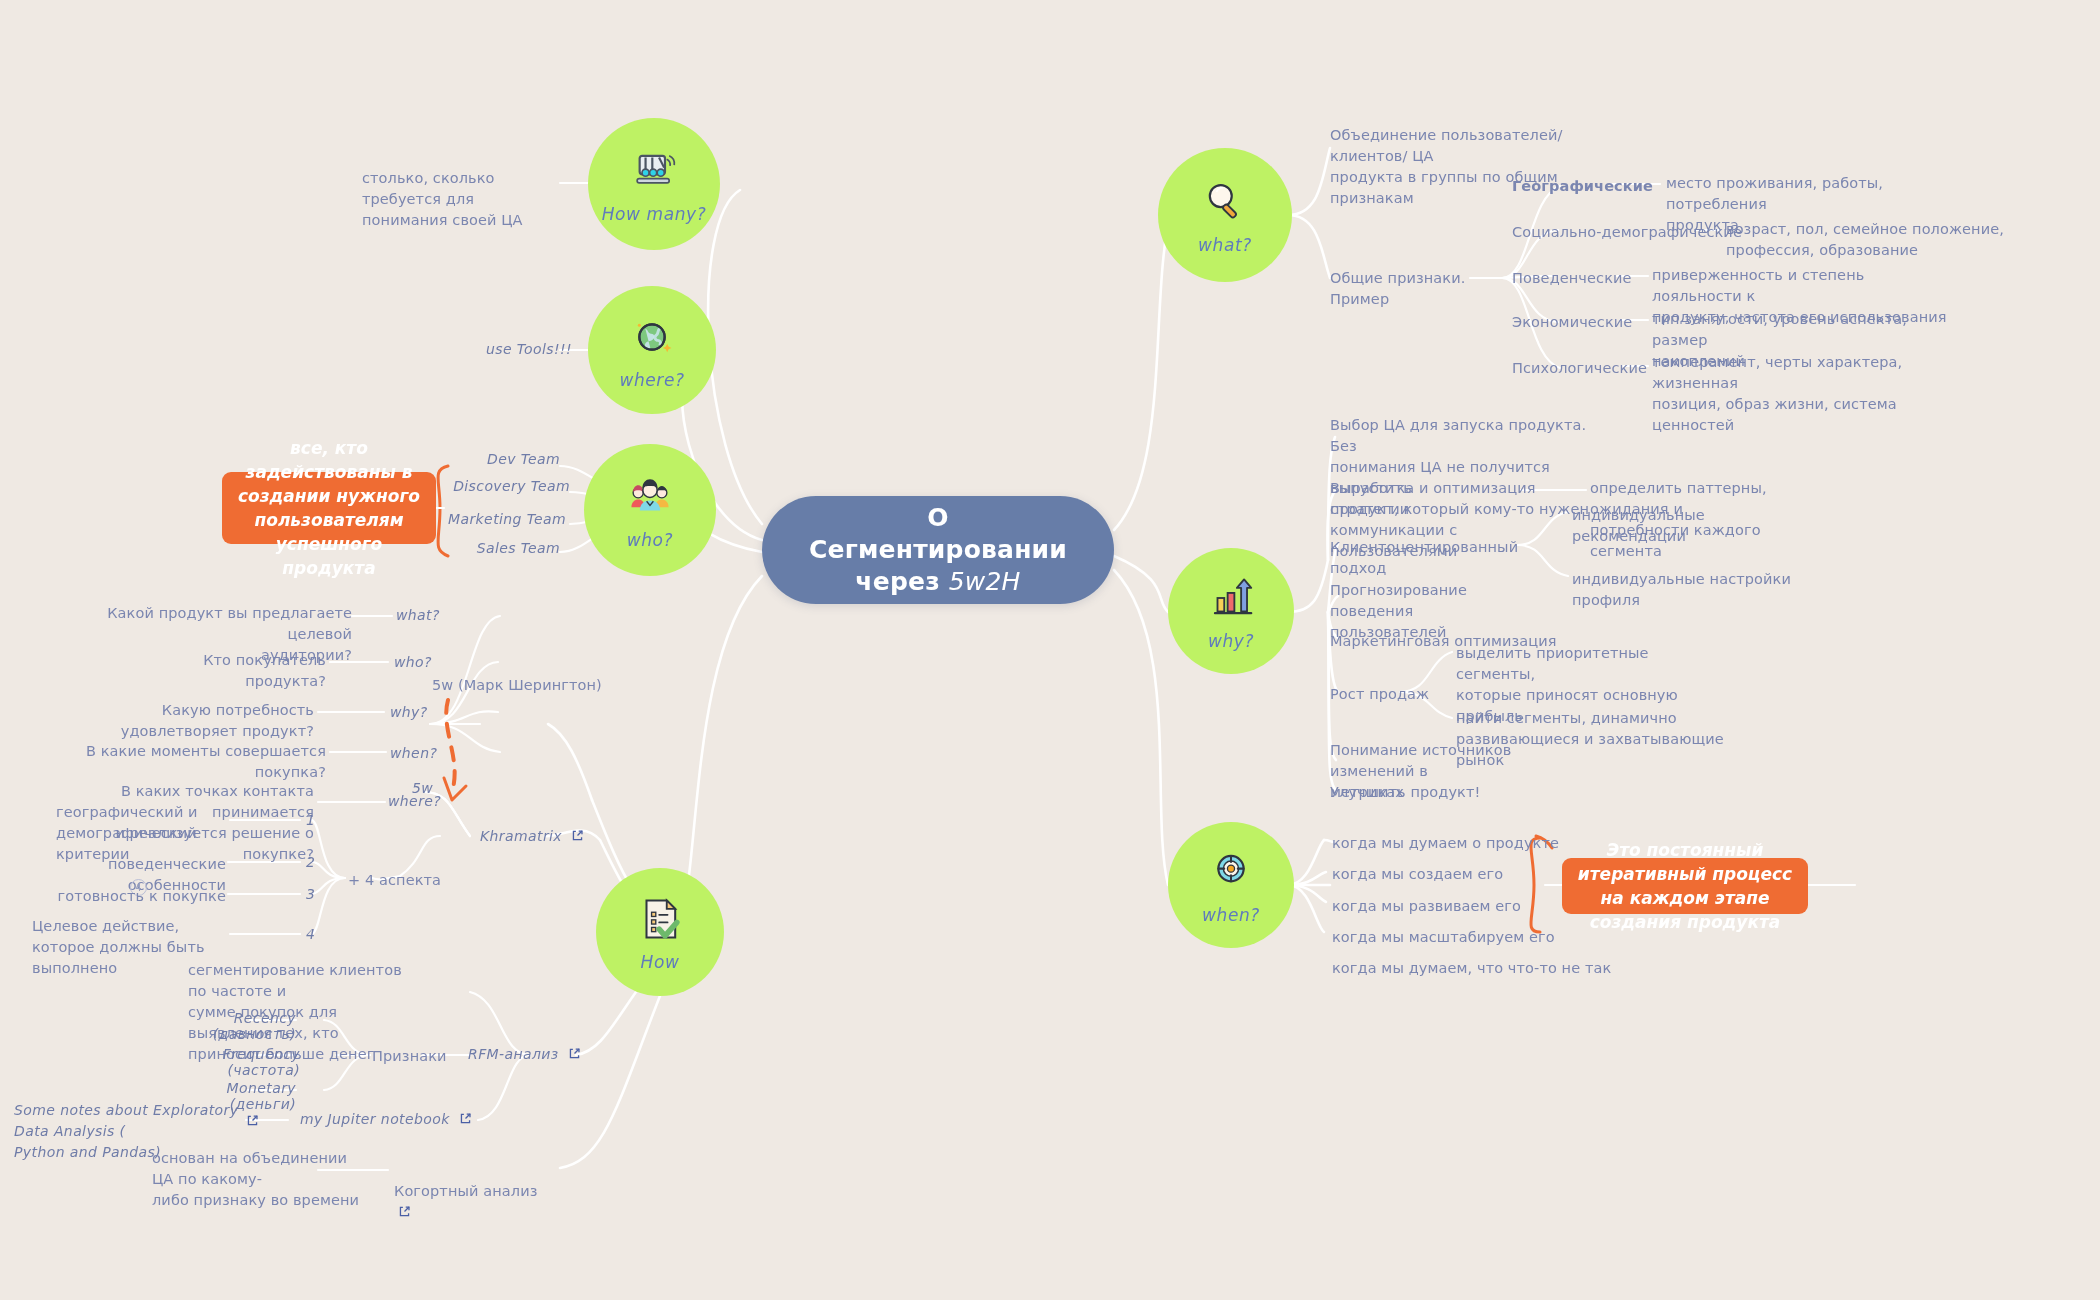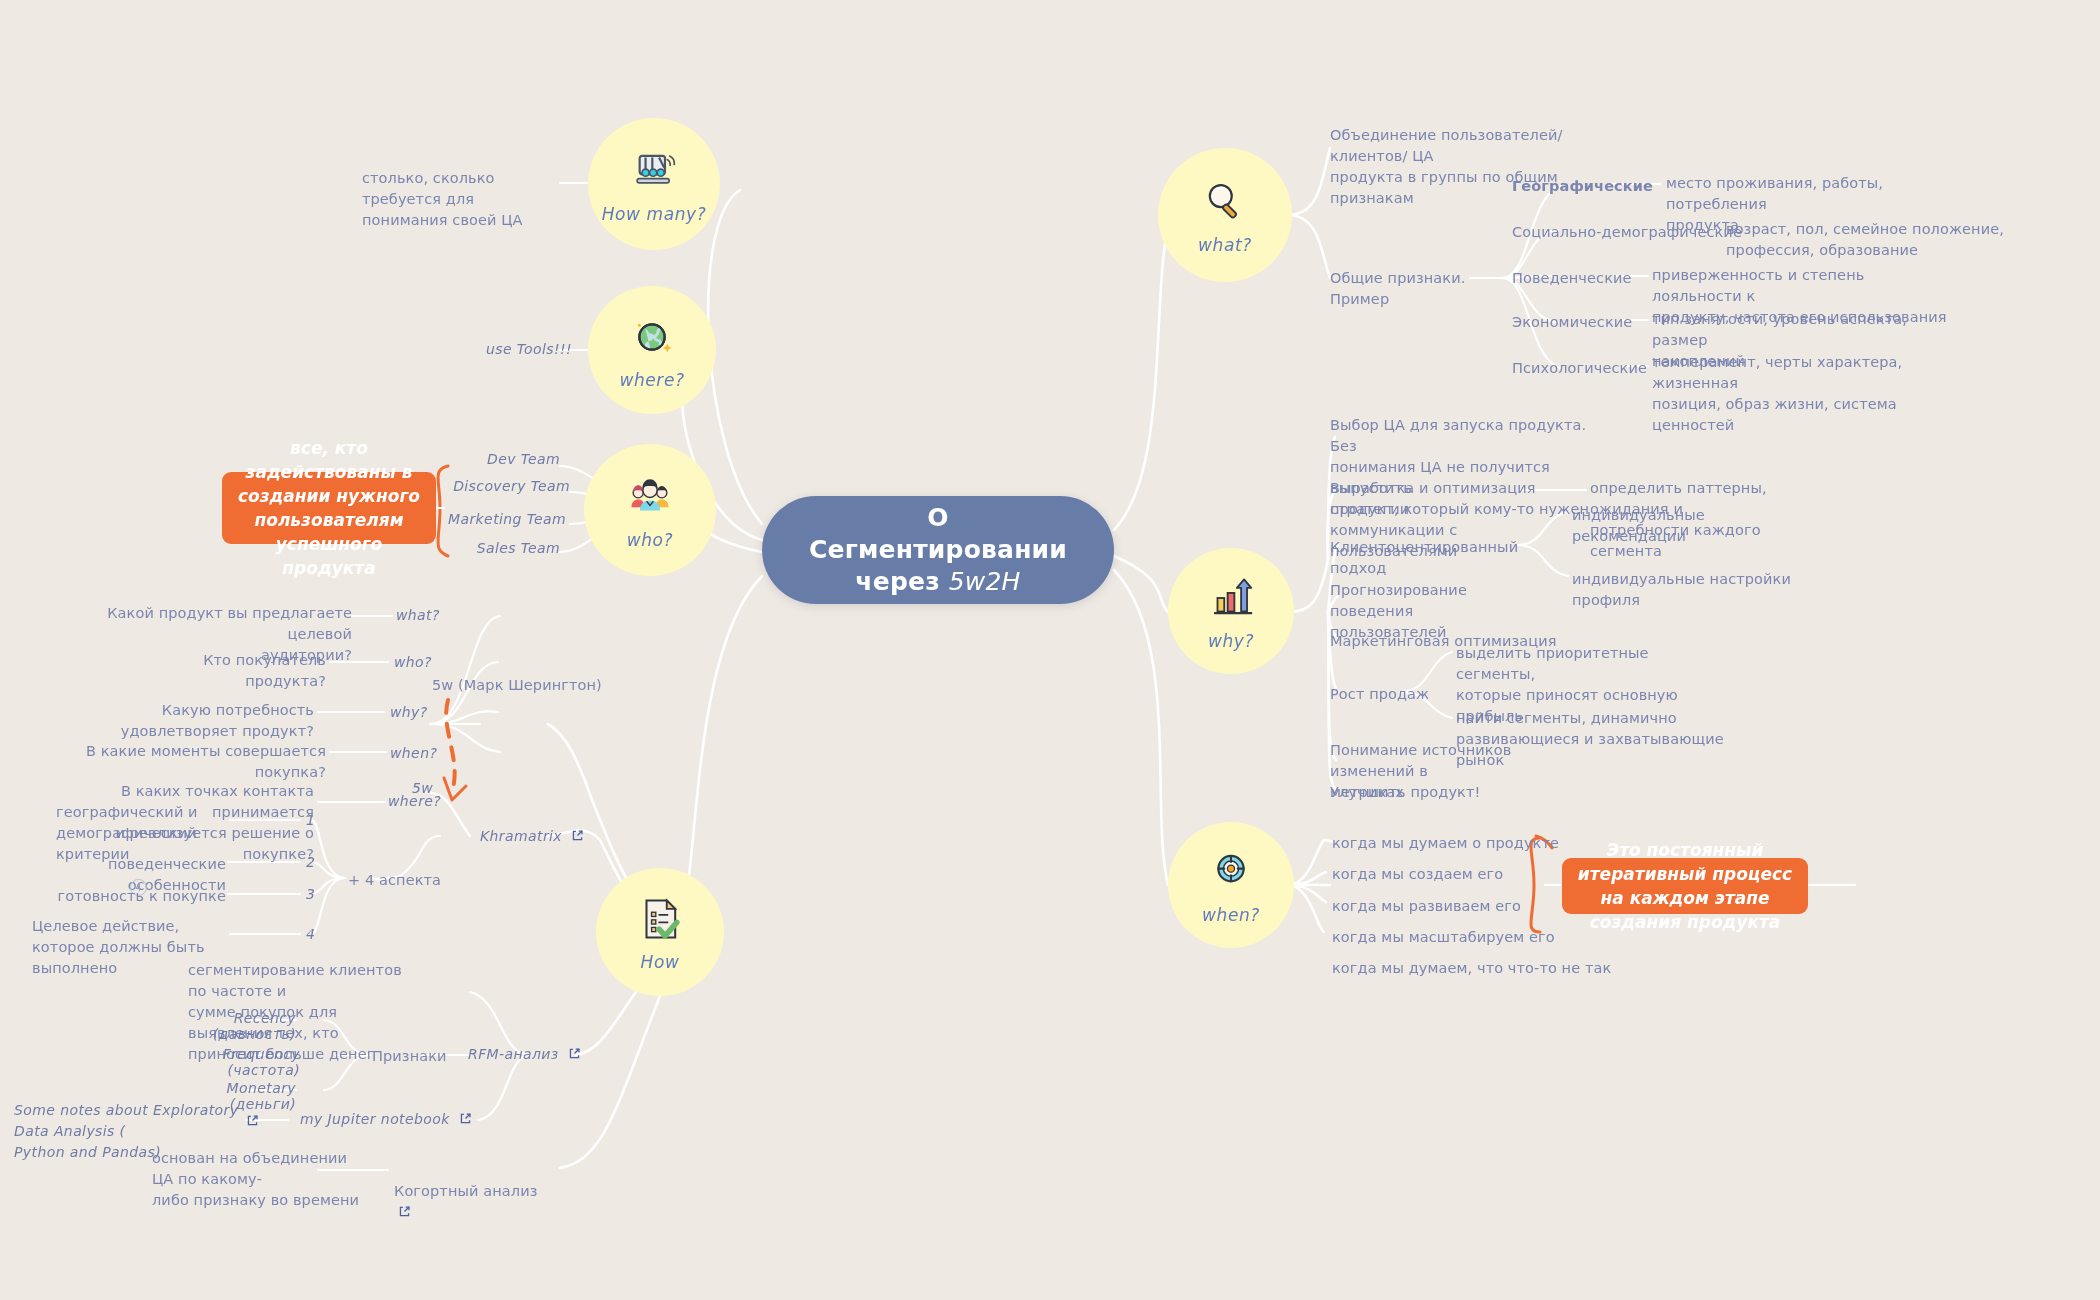--- a/index.html
+++ b/index.html
@@ -32,21 +32,21 @@
     font-style: italic;
     font-size: 14px;
     color: #6f7ca8;
     letter-spacing: .4px;
   }
 
   
   .node {
     position: absolute;
     border-radius: 50%;
-    background: #fef9c3;
+    background: #bef264;
     display: flex;
     flex-direction: column;
     align-items: center;
     justify-content: center;
     gap: 6px;
   }
   .node .cap {
     font-family: "DejaVu Sans", sans-serif;
     font-style: italic;
     font-size: 17px;

